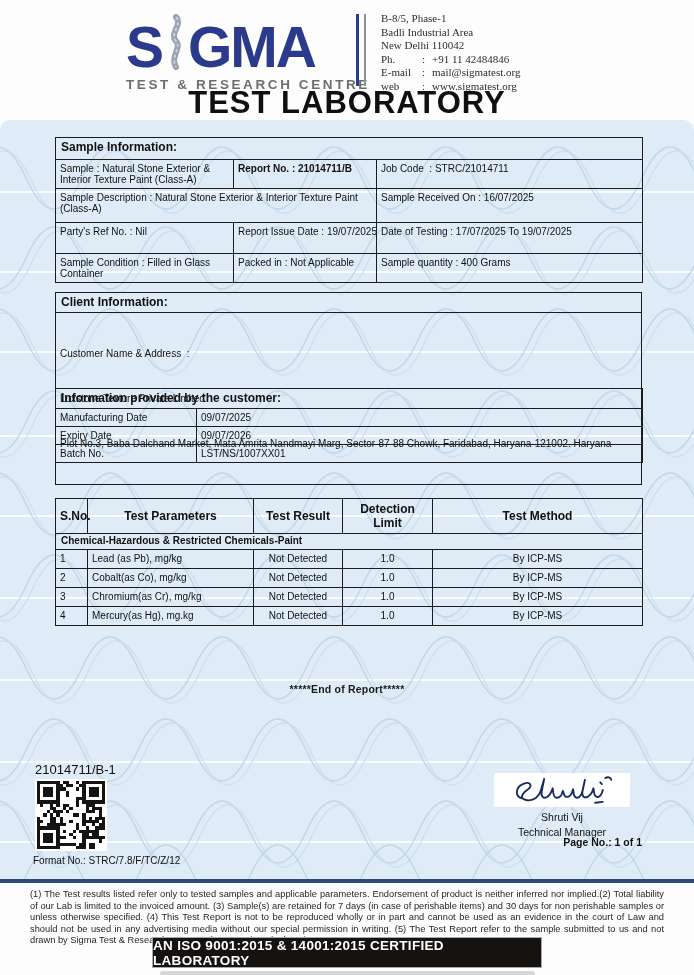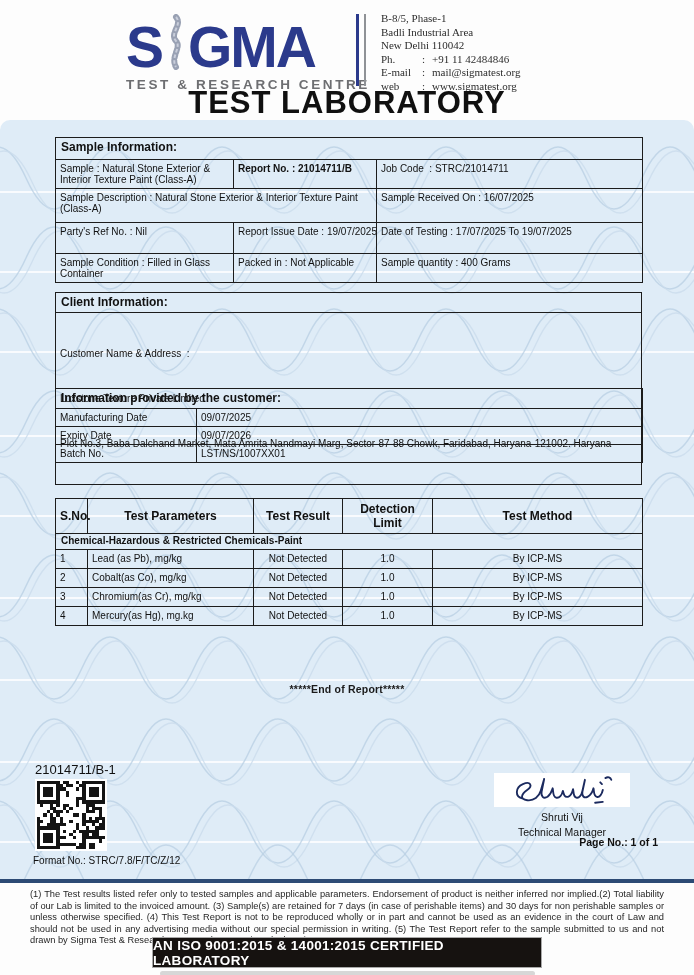--- a/index.html
+++ b/index.html
@@ -60,21 +60,21 @@
   
   .report-id { position:absolute; left:35px; top:762px; font-size:13px; font-weight:normal; color:#111;text-align:center; }
   .qr { position:absolute; left:35px; top:779px; width:72px; height:72px; background:#fff;
         display:grid; grid-template-columns:repeat(21,1fr); grid-template-rows:repeat(21,1fr); padding:2px; }
   .qr .m { background:#fff; } .qr .m.f { background:#141414; }
   .format-no { position:absolute; left:33px; top:855px; font-size:10px; color:#111; }
   .sign-wrap { position:absolute; left:492px; top:760px; width:140px; text-align:center;margin-top:13px; }
   .sign-box { background:#ffffff; width:136px; height:34px; margin:0 auto; display:flex; align-items:center; justify-content:center; }
   .sign-name { font-size:10.5px; color:#111; margin-top:4px; }
   .sign-desg { font-size:10.5px; color:#111; margin-top:3px; }
-  .page-no { position:absolute; right:36px; top:836px; font-size:10.5px; color:#111; font-weight:bold; }
+  .page-no { position:absolute; right:52px; top:836px; font-size:10.5px; color:#111; font-weight:bold; }
 
   
   .footer-divider { position:absolute; left:0; top:879px; width:694px; height:4px; background:#2c4a74; }
   .disclaimer { position:absolute; left:30px; top:889px; width:634px; font-size:9.3px;
                 line-height:11.6px; color:#262626; text-align:justify; }
   .iso-banner { position:absolute; left:153px; top:938px; width:388px; height:29px; background:#161210;
                 color:#ffffff; font-size:13.5px; font-weight:bold; letter-spacing:.3px;
                 display:flex; align-items:center; justify-content:center; box-shadow:0 0 0 1px #a9a9a9; }
   .edge-strip { position:absolute; left:160px; top:971px; width:375px; height:5px; background:#d7d7d7; border-radius:3px; }
 </style>

